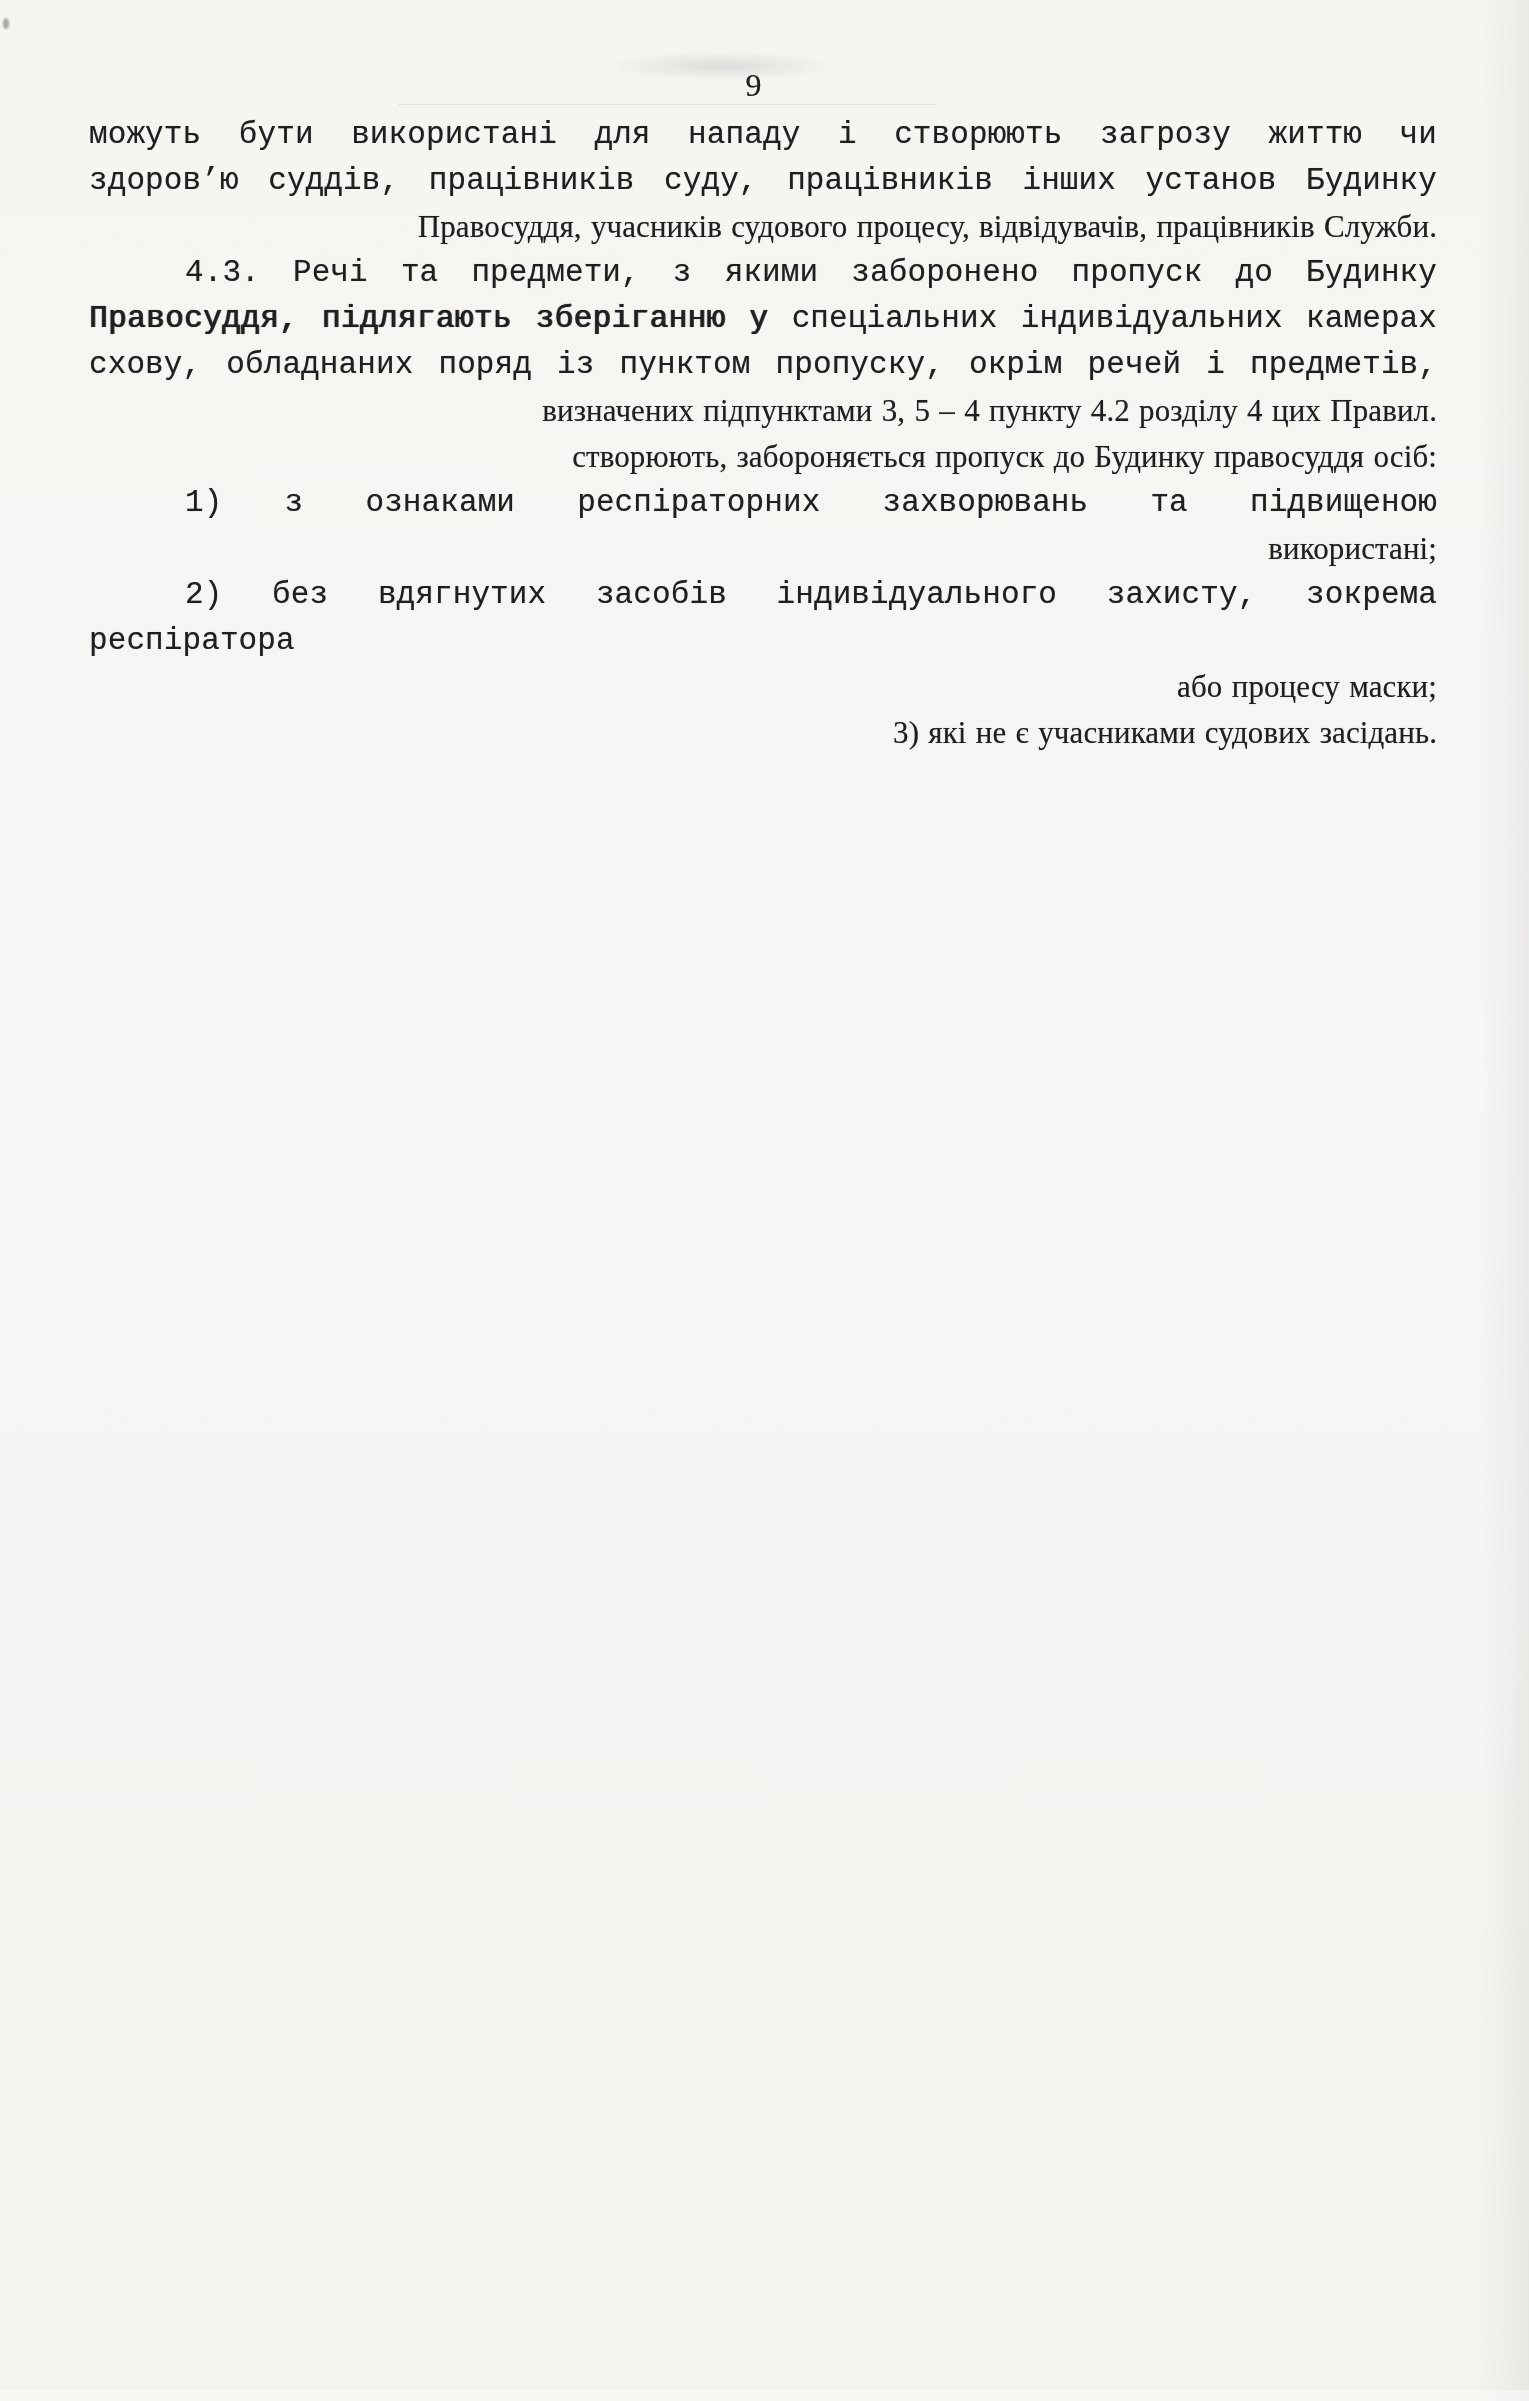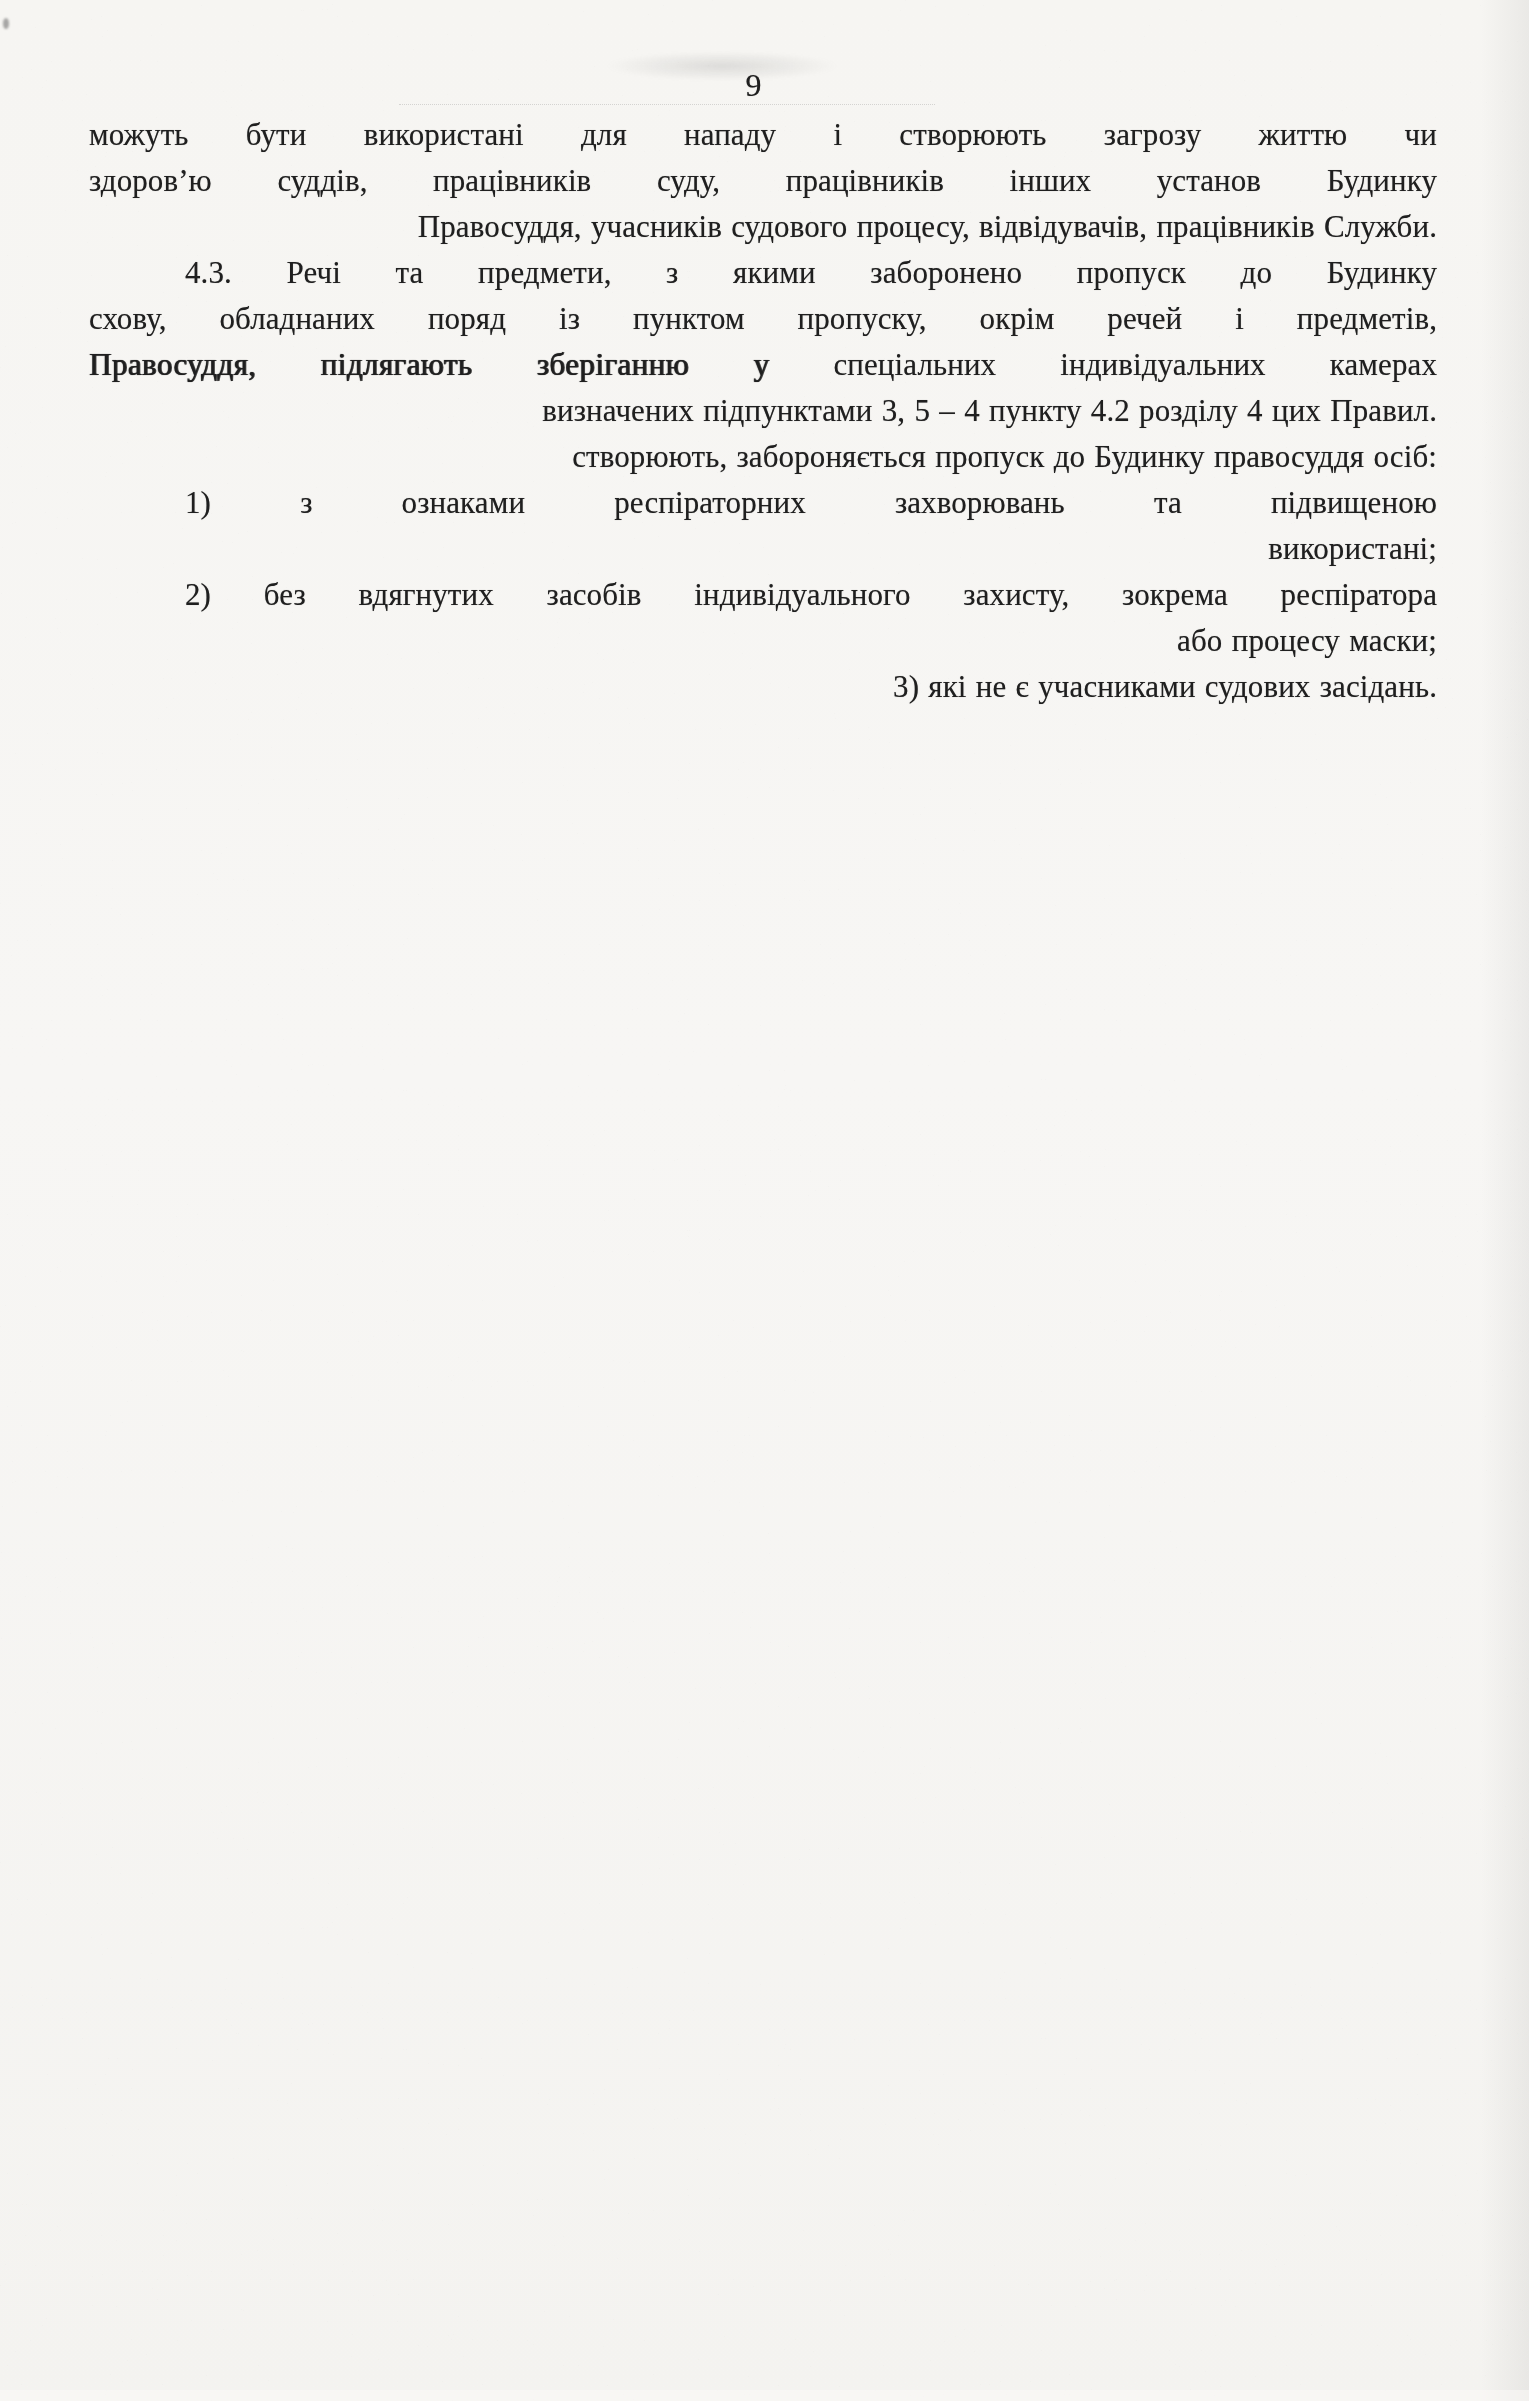--- a/index.html
+++ b/index.html
@@ -86,20 +86,21 @@
     line-height: 46px;
     letter-spacing: 0.1px;
     word-spacing: 1.4px;
     text-shadow: 0 0 0.7px rgba(30,30,30,0.5);
     white-space: normal;
     text-align: right;
   }
   .justify {
     text-align: justify;
     text-align-last: justify;
+    font-family: Liberation Mono, monospace;
   }
   .indent {
     text-indent: 96px;
   }
   .smudge {
     text-shadow:
       1px 0 0 rgba(40,40,40,0.85),
       -0.4px 0.4px 0.8px rgba(40,40,40,0.5),
       0 0 0.7px rgba(30,30,30,0.6);
     letter-spacing: 0.4px;
@@ -130,25 +131,25 @@
   <div class="smudge-above-number"></div>
   <div class="streak-under-number"></div>
 
   <div class="page-number">9</div>
 
   <div class="text-block">
     <div class="line justify">можуть бути використані для нападу і створюють загрозу життю чи</div>
     <div class="line justify">здоров’ю суддів, працівників суду, працівників інших установ Будинку</div>
     <div class="line">Правосуддя, учасників судового процесу, відвідувачів, працівників Служби.</div>
     <div class="line indent justify">4.3. Речі та предмети, з якими заборонено пропуск до Будинку</div>
-    <div class="line justify">схову, обладнаних поряд із пунктом пропуску, окрім речей і предметів,</div>
     <div class="line justify">
       <span class="smudge">Правосуддя, підлягають зберіганню у</span>
       <span>спеціальних індивідуальних камерах</span>
     </div>
+    <div class="line justify">схову, обладнаних поряд із пунктом пропуску, окрім речей і предметів,</div>
     <div class="line">визначених підпунктами 3, 5 – 4 пункту 4.2 розділу 4 цих Правил.</div>
     <div class="line">створюють, забороняється пропуск до Будинку правосуддя осіб:</div>
     <div class="line indent justify">1) з ознаками респіраторних захворювань та підвищеною</div>
     <div class="line">використані;</div>
     <div class="line indent justify">2) без вдягнутих засобів індивідуального захисту, зокрема респіратора</div>
     <div class="line">або процесу маски;</div>
     <div class="line indent">3) які не є учасниками судових засідань.</div>
   </div>
 
 </div>

